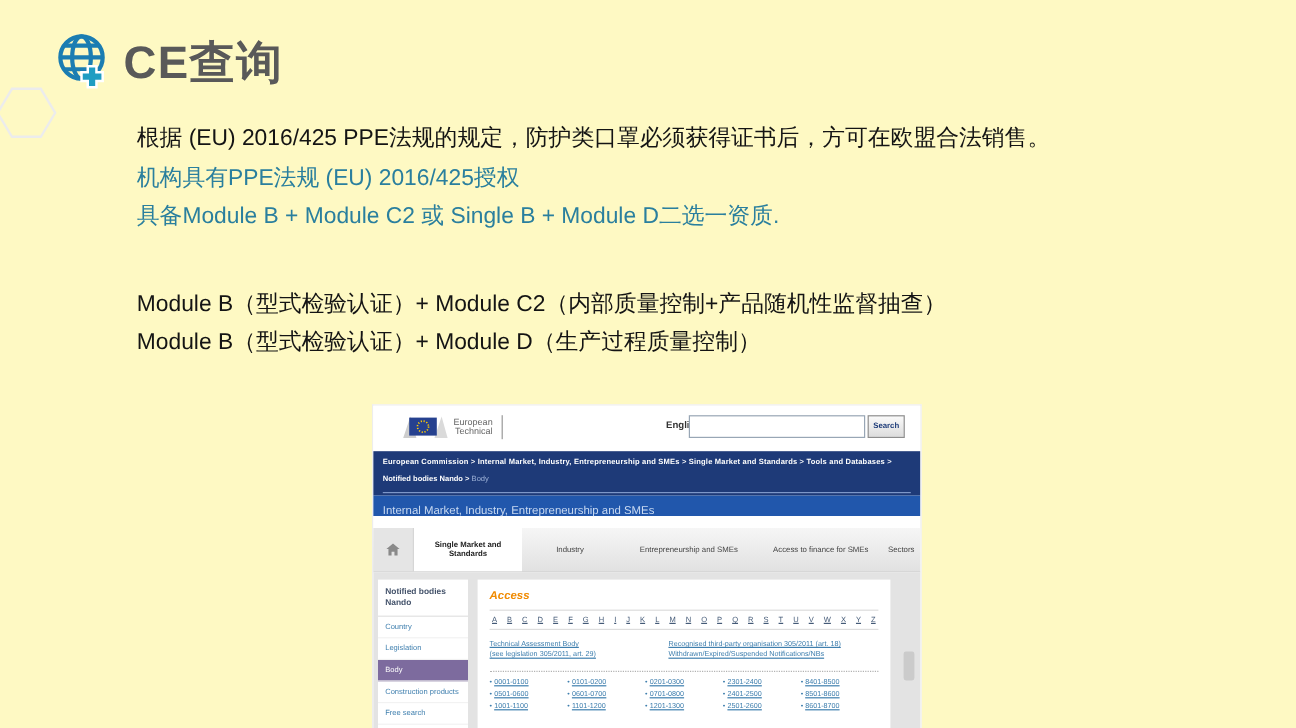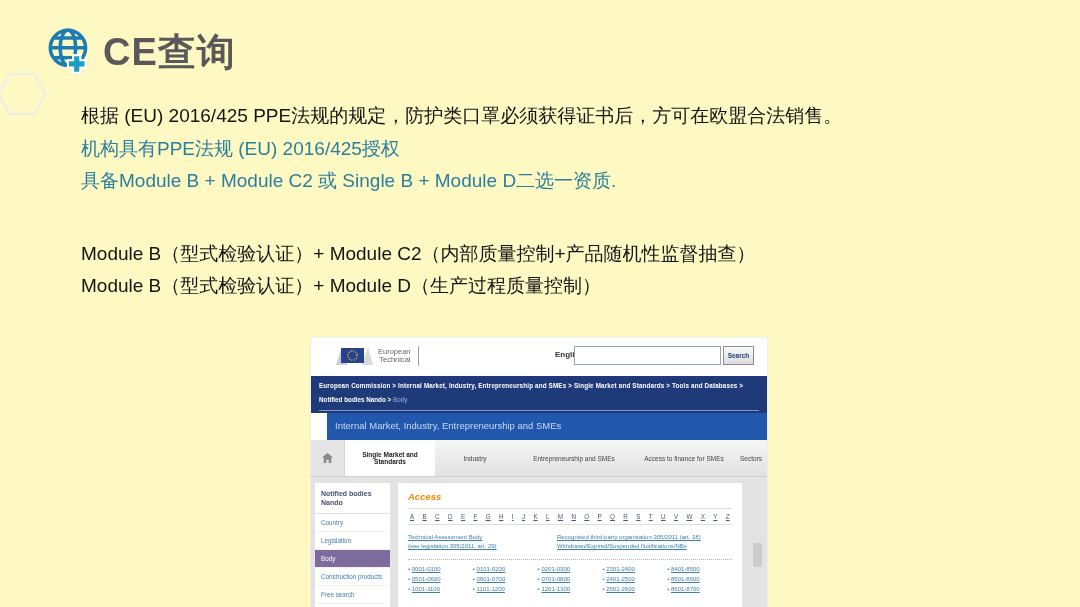--- a/index.html
+++ b/index.html
@@ -8,21 +8,21 @@
   .slide { position:relative; width:1080px; height:607px; background:#fef9c3; overflow:hidden; }
 
   
   .hex { position:absolute; left:-4px; top:68px; }
 
   
   .slide-header { position:absolute; top:24px; left:42px; display:flex; align-items:center; gap:5px; }
   .slide-title { font-size:38px; font-weight:bold; color:#595959; letter-spacing:1px; }
 
   
-  .body-text { position:absolute; left:81px; top:100px; width:860px; color:#141414; }
+  .body-text { position:absolute; left:114px; top:100px; width:860px; color:#141414; }
   .ln { font-size:19px; line-height:32.5px; white-space:nowrap; }
   .ln.teal { color:#2a7f9e; }
   .ln.gap { margin-top:40px; }
 
   
   .shot { position:absolute; left:310px; top:337px; width:458px; height:270px; background:#fff;
           overflow:hidden; border:1px solid #ededed; border-bottom:none; }
 
   .shot-header { position:absolute; top:0; left:0; right:0; height:38px; background:#fff; }
   .ec-logo { position:absolute; left:23px; top:6px; display:flex; align-items:center; gap:4px;text-align:right; }
@@ -40,21 +40,21 @@
                 font-weight:bold; color:#1f3d7a; background:linear-gradient(#fafafa,#dcdcdc);
                 border:1px solid #8d8d8d; font-family:inherit; }
 
   .breadcrumb { position:absolute; top:38px; left:0; right:0; height:37px; background:#1e3a78;
                 padding:6px 8px 0; }
   .bc1 { font-size:6.3px; font-weight:bold; color:#fff; letter-spacing:.15px; white-space:nowrap; }
   .bc2 { font-size:6.3px; font-weight:bold; color:#fff; margin-top:7px; }
   .bc2 .current { color:#9fb3d8; font-weight:normal; }
   .breadcrumb::after { content:""; position:absolute; left:8px; right:8px; bottom:2px; height:1px; background:#7d97c9; }
 
-  .banner { position:absolute; top:75px; left:16px; right:0; height:27px; background:#2157ac;
+  .banner { position:absolute; top:75px; left:0; right:0; height:17px; background:#2157ac;
             color:#c9daf2; font-size:9.5px; line-height:25px; padding-left:8px; }
 
   .tabs { position:absolute; top:102px; left:0; right:0; height:37px;
           background:linear-gradient(#f6f6f6,#e1e1e1); display:flex; border-bottom:1px solid #cfcfcf; }
   .tab-home { flex:0 0 34px; background:#e5e5e5; display:flex; align-items:center; justify-content:center;
               border-right:1px solid #d6d6d6; }
   .tab { display:flex; align-items:center; justify-content:center; text-align:center;
          font-size:6.5px; color:#444; padding:0 4px; }
   .tab.active { flex:0 0 90px; background:#fff; font-weight:bold; color:#222; }
   .t2 { flex:0 0 80px; } .t3 { flex:0 0 118px; } .t4 { flex:0 0 102px; } .t5 { flex:1; }

